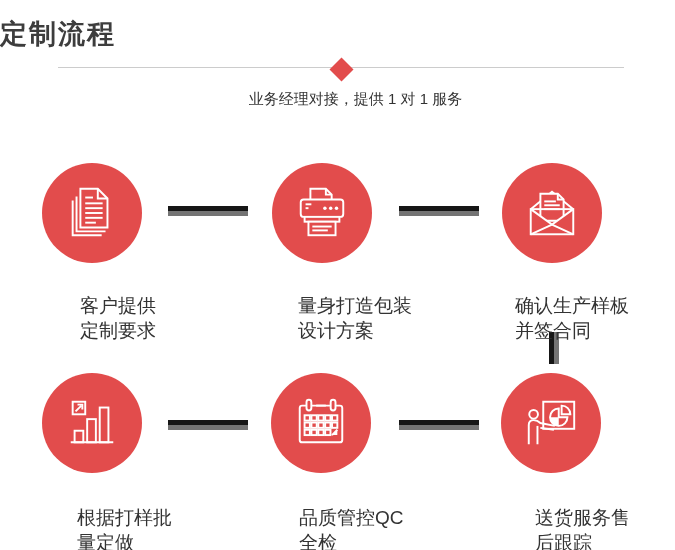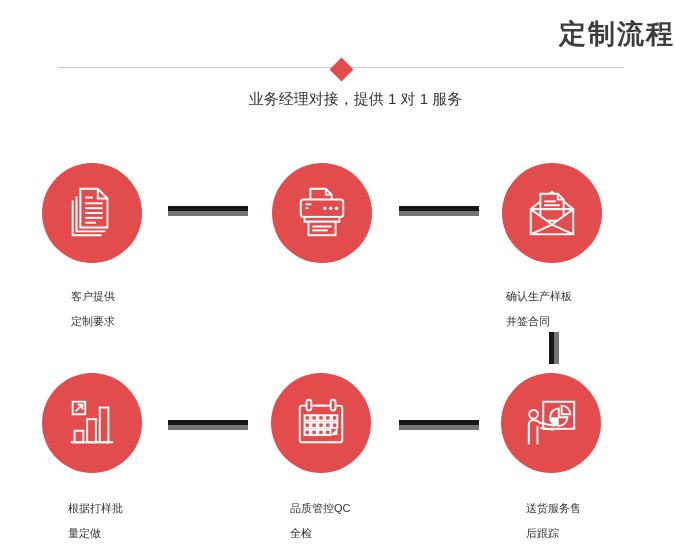--- a/index.html
+++ b/index.html
@@ -1,21 +1,21 @@
 <!DOCTYPE html>
 <html><head>
 <meta charset="utf-8">
 <style>
   html,body{margin:0;padding:0;background:#fff;}
   .stage{
     position:relative;width:675px;height:550px;background:#ffffff;
     font-family:"Liberation Sans","DejaVu Sans",sans-serif;overflow:hidden;
   }
   .title{
-    position:absolute;top:16px;left:0;width:100%;text-align:right;
+    position:absolute;top:16px;left:0;width:100%;text-align:left;
     font-size:27px;font-weight:bold;color:#3d3d3d;letter-spacing:2px;margin:0;
   }
   .divider{position:absolute;left:58px;top:67px;width:566px;height:1px;background:#cccccc;}
   .diamond{
     position:absolute;left:333px;top:61px;width:17px;height:17px;
     background:#e24c4c;transform:rotate(45deg);
   }
   .subtitle{
     position:absolute;top:90px;left:18px;width:100%;text-align:center;
     font-size:15px;color:#333333;margin:0;
@@ -31,22 +31,22 @@
     position:absolute;width:80px;height:10px;
     background:linear-gradient(to bottom,#161616 0 50%,#747474 50% 100%);
   }
   .h1{left:168px;top:206px}.h2{left:399px;top:206px}
   .h3{left:168px;top:420px}.h4{left:399px;top:420px}
   .conn-v{
     position:absolute;width:10px;height:32px;left:549px;top:332px;
     background:linear-gradient(to right,#161616 0 50%,#747474 50% 100%);
   }
   .step-label{
-    position:absolute;font-size:11px;line-height:25px;color:#333333;
-    white-space:pre-line;margin:4px;
+    position:absolute;font-size:19px;line-height:25px;color:#333333;
+    white-space:pre-line;margin:13px;
   }
   .l1{left:67px;top:280px}.l2{left:285px;top:280px}.l3{left:502px;top:280px}
   .l4{left:64px;top:492px}.l5{left:286px;top:492px}.l6{left:522px;top:492px}
   .ic{stroke:#ffffff;fill:none;stroke-width:2;}
   .ic-fill{fill:#ffffff;stroke:none;}
   .ic-red{fill:#e24c4c;stroke:#ffffff;stroke-width:2;}
   .ic-redonly{fill:#e24c4c;stroke:none;}
 </style>
 </head>
 <body>
@@ -158,20 +158,22 @@
   </div>
 
   <div class="conn-h h1"></div>
   <div class="conn-h h2"></div>
   <div class="conn-v"></div>
   <div class="conn-h h3"></div>
   <div class="conn-h h4"></div>
 
   <p class="step-label l1">客户提供
 定制要求</p>
+  <p class="step-label l2">量身打造包装
+设计方案</p>
   <p class="step-label l3">确认生产样板
 并签合同</p>
   <p class="step-label l4">根据打样批
 量定做</p>
   <p class="step-label l6">送货服务售
 后跟踪</p>
   <p class="step-label l5">品质管控QC
 全检</p>
 
 </div>

